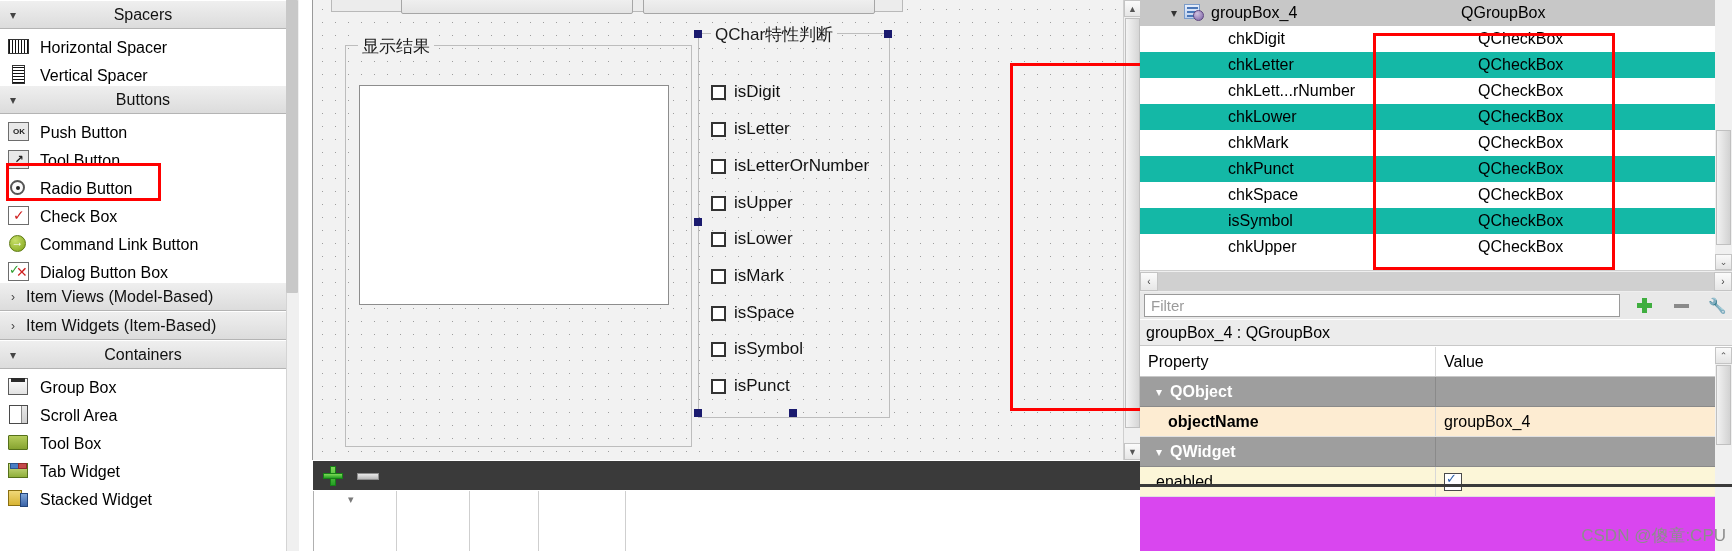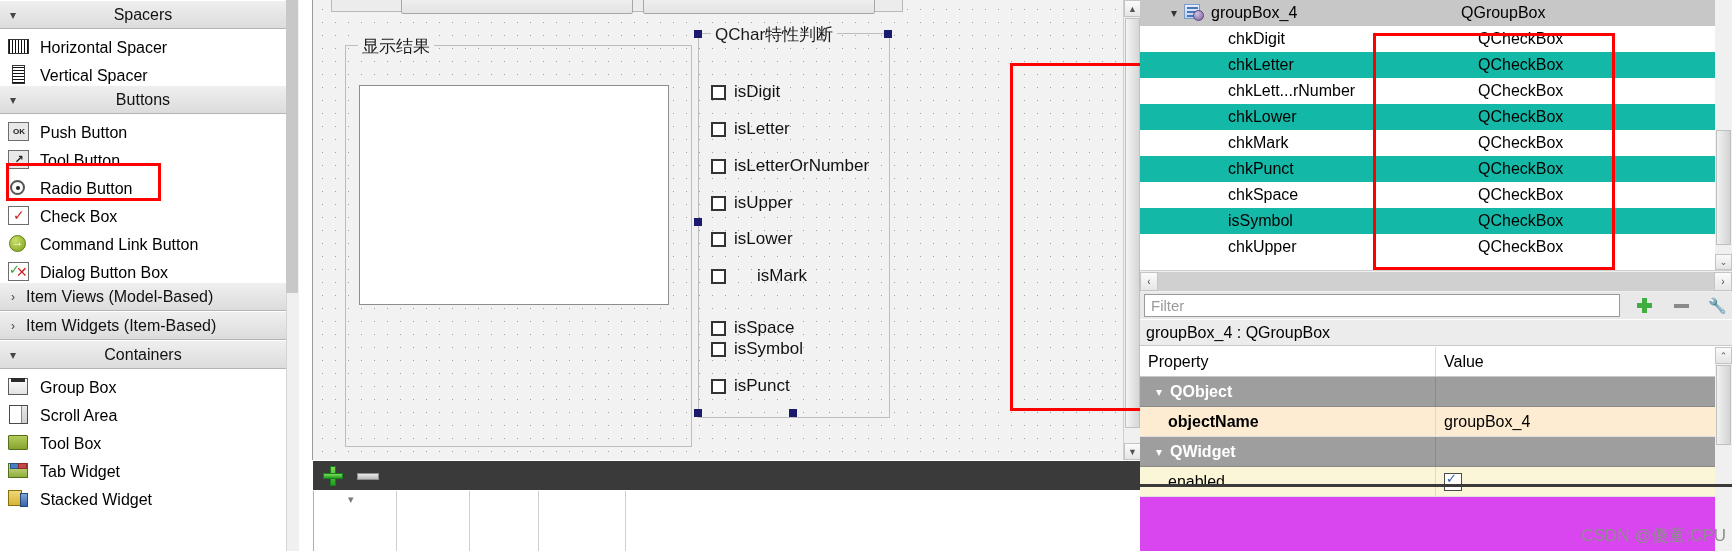--- a/index.html
+++ b/index.html
@@ -306,25 +306,25 @@
         <span>isLetterOrNumber</span>
       </div>
       <div class="chk" style="left:398px;top:193px;">
         <span class="box"></span>
         <span>isUpper</span>
       </div>
       <div class="chk" style="left:398px;top:229px;">
         <span class="box"></span>
         <span>isLower</span>
       </div>
-      <div class="chk" style="left:398px;top:266px;gap:23px;">
+      <div class="chk" style="left:398px;top:266px;">
         <span class="box"></span>
         <span>isMark</span>
       </div>
-      <div class="chk" style="left:398px;top:318px;">
+      <div class="chk" style="left:398px;top:303px;">
         <span class="box"></span>
         <span>isSpace</span>
       </div>
       <div class="chk" style="left:398px;top:339px;">
         <span class="box"></span>
         <span>isSymbol</span>
       </div>
       <div class="chk" style="left:398px;top:376px;">
         <span class="box"></span>
         <span>isPunct</span>
@@ -465,21 +465,21 @@
         <span class="pval">groupBox_4</span>
       </div>
       <div class="prow group">
         <span class="pname pcell">
           <span class="tw">▾</span>
           <span>QWidget</span>
         </span>
         <span class="pval"></span>
       </div>
       <div class="prow val2">
-        <span class="pname pcell" style="padding-left:28px;">enabled</span>
+        <span class="pname pcell" style="padding-left:16px;">enabled</span>
         <span class="pval">
           <span class="chkmark-icon"></span>
         </span>
       </div>
     </div>
 
     <div class="prop-vscroll">
       <div class="pv-up">⌃</div>
       <div class="pv-thumb"></div>
     </div>

